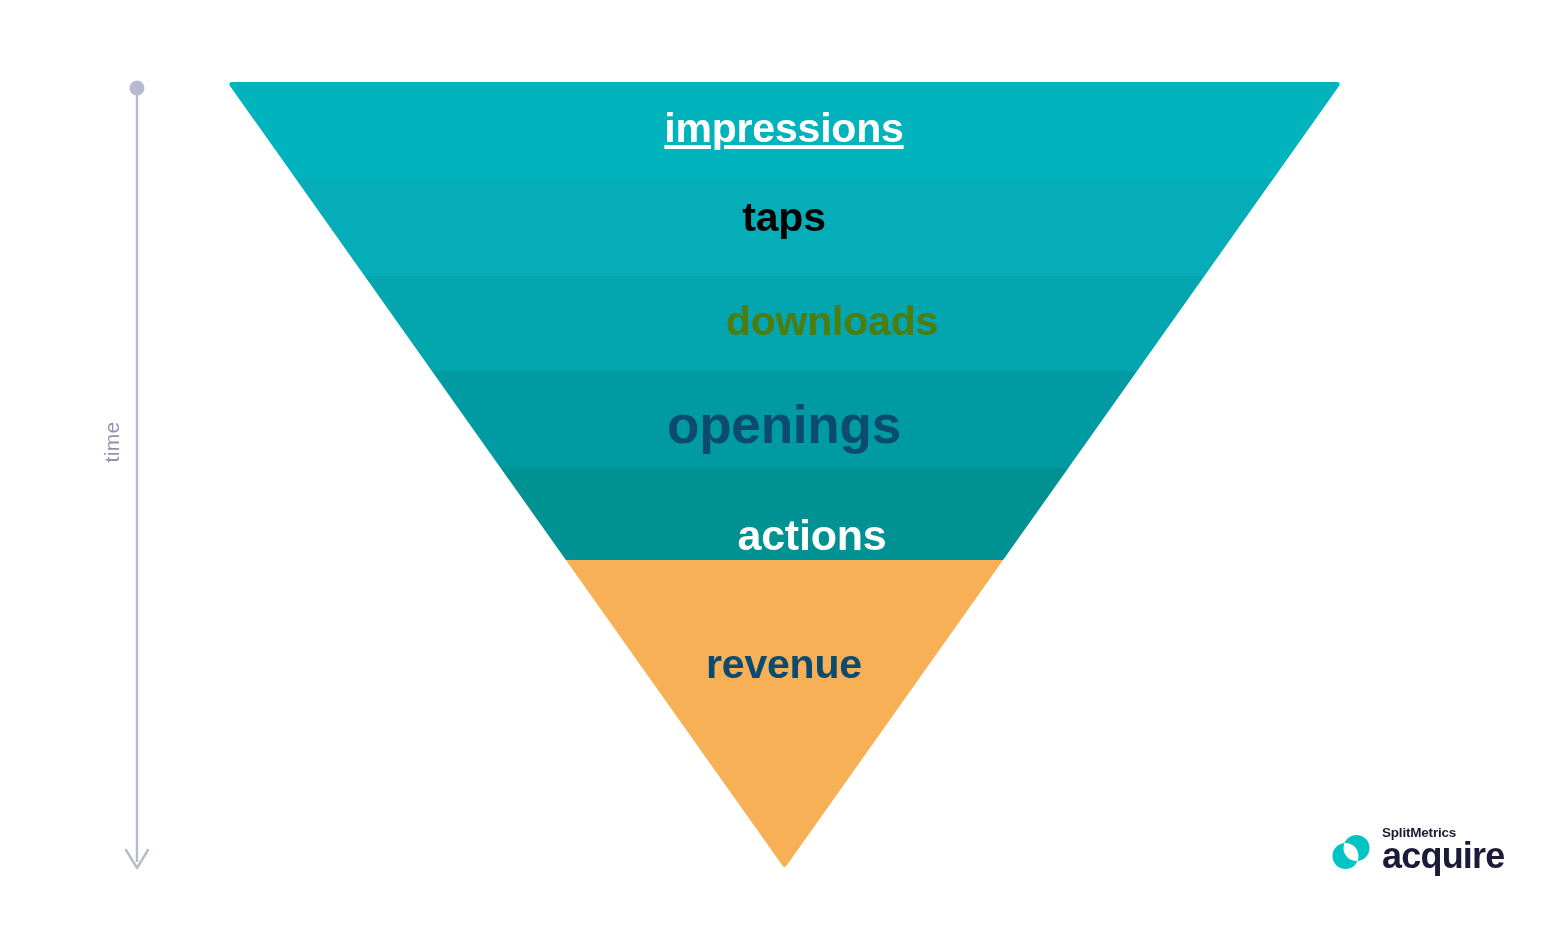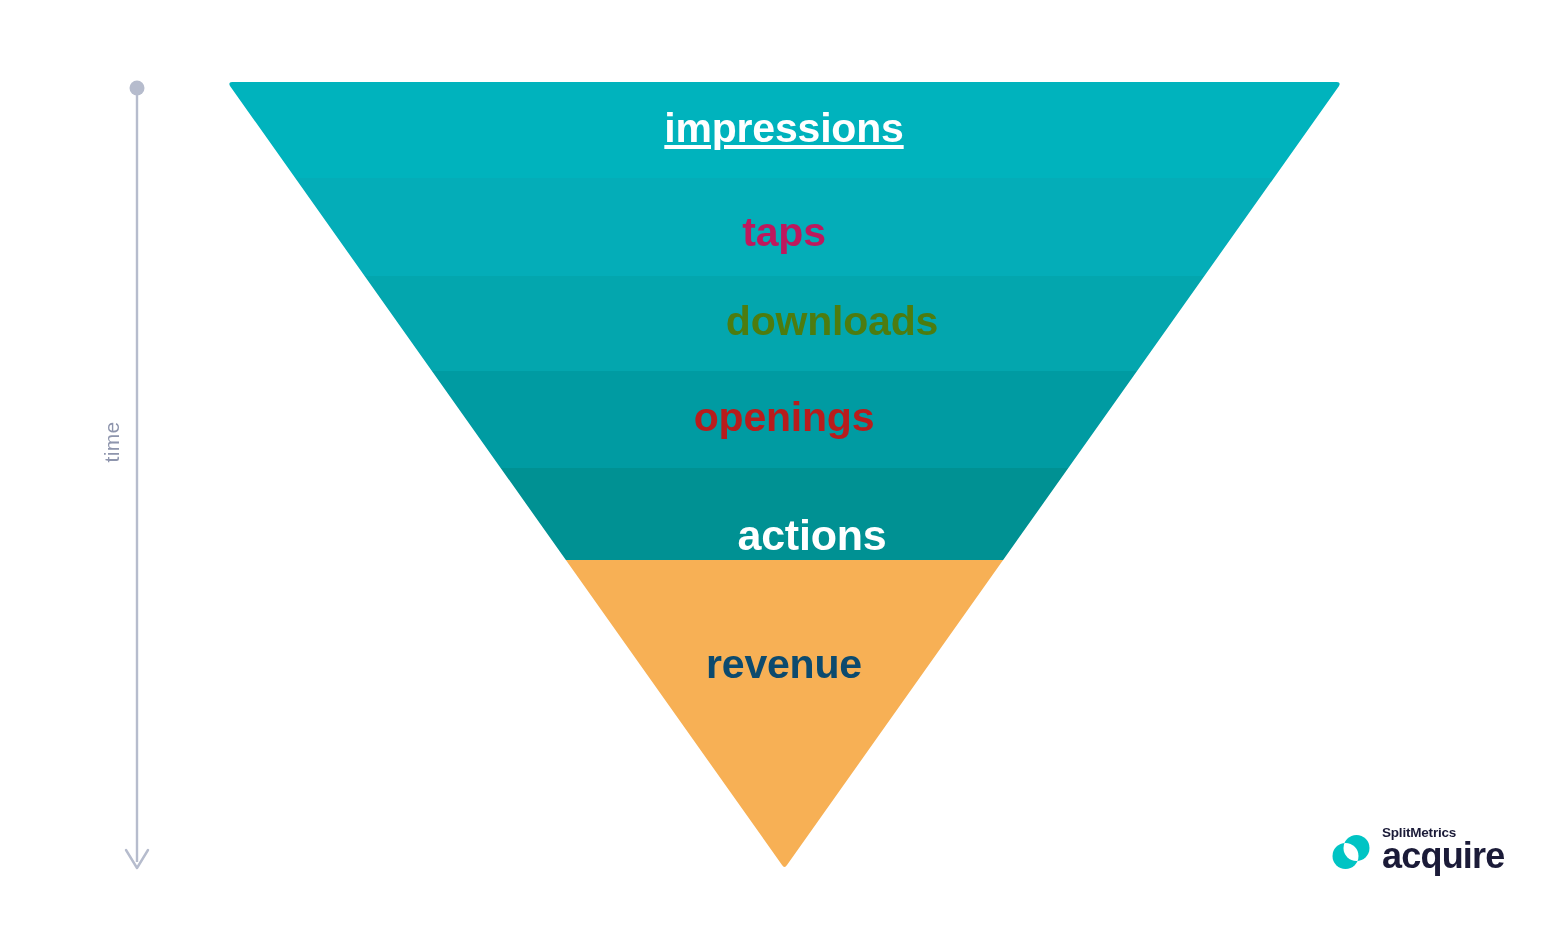--- a/index.html
+++ b/index.html
@@ -140,25 +140,25 @@
         <rect class="band" x="0" y="194" width="1113" height="95" fill="#03a6ae"></rect>
         <rect class="band" x="0" y="289" width="1113" height="97" fill="#009ba2"></rect>
         <rect class="band" x="0" y="386" width="1113" height="92" fill="#009193"></rect>
         <rect class="band" x="0" y="478" width="1113" height="309" fill="#f7b055"></rect>
       </g>
     </svg>
   </div>
 
   <div class="funnel-label" style="top: 105px; font-size: 41px; color: rgb(255, 255, 255); text-decoration: underline;">impressions</div>
 
-  <div class="funnel-label" style="top: 209px; font-size: 41px; color: #be185d;">taps</div>
+  <div class="funnel-label" style="top: 194px; font-size: 41px; color: #000000;">taps</div>
 
   <div class="funnel-label" style="top: 298px; font-size: 41px; color: #4d7c0f; margin-left: 48px;">downloads</div>
 
-  <div class="funnel-label" style="top: 394px; font-size: 41px; color: #b91c1c;">openings</div>
+  <div class="funnel-label" style="top: 394px; font-size: 53px; color: #0c4a6e;">openings</div>
 
   <div class="funnel-label" style="top: 511px; font-size: 43px; color: rgb(255, 255, 255); padding-left: 28px;">actions</div>
 
   <div class="funnel-label" style="top: 641px; font-size: 41px; color: #0c4a6e;">revenue</div>
 
   <div id="logo">
     <svg id="logo-mark" viewBox="0 0 44 44">
       <defs>
         <mask id="lens-mask">
           <rect x="0" y="0" width="44" height="44" fill="white"></rect>

